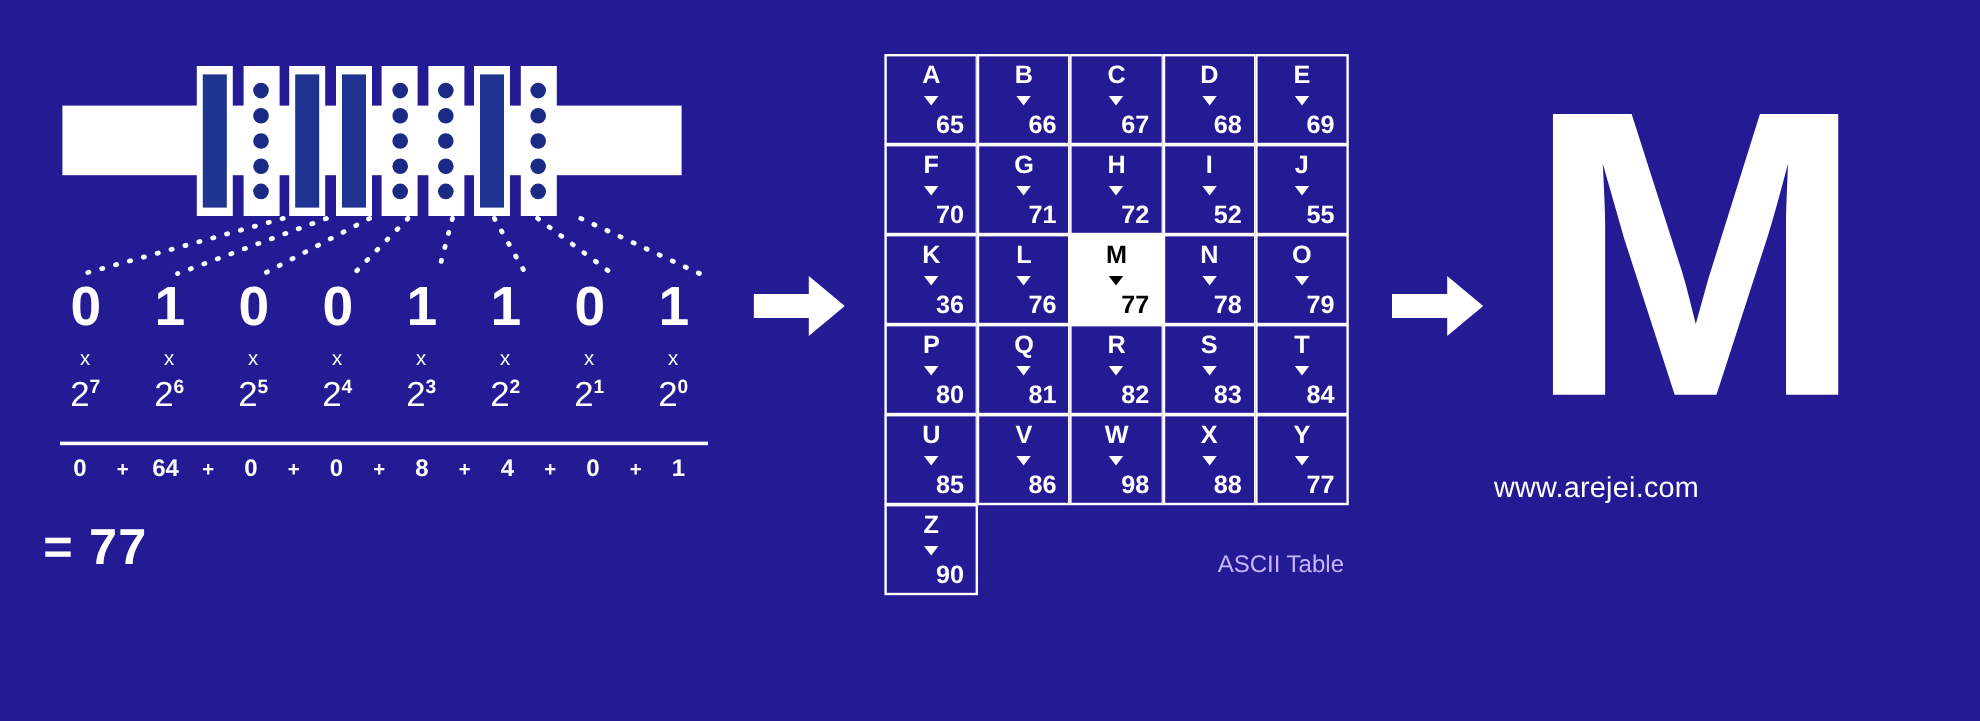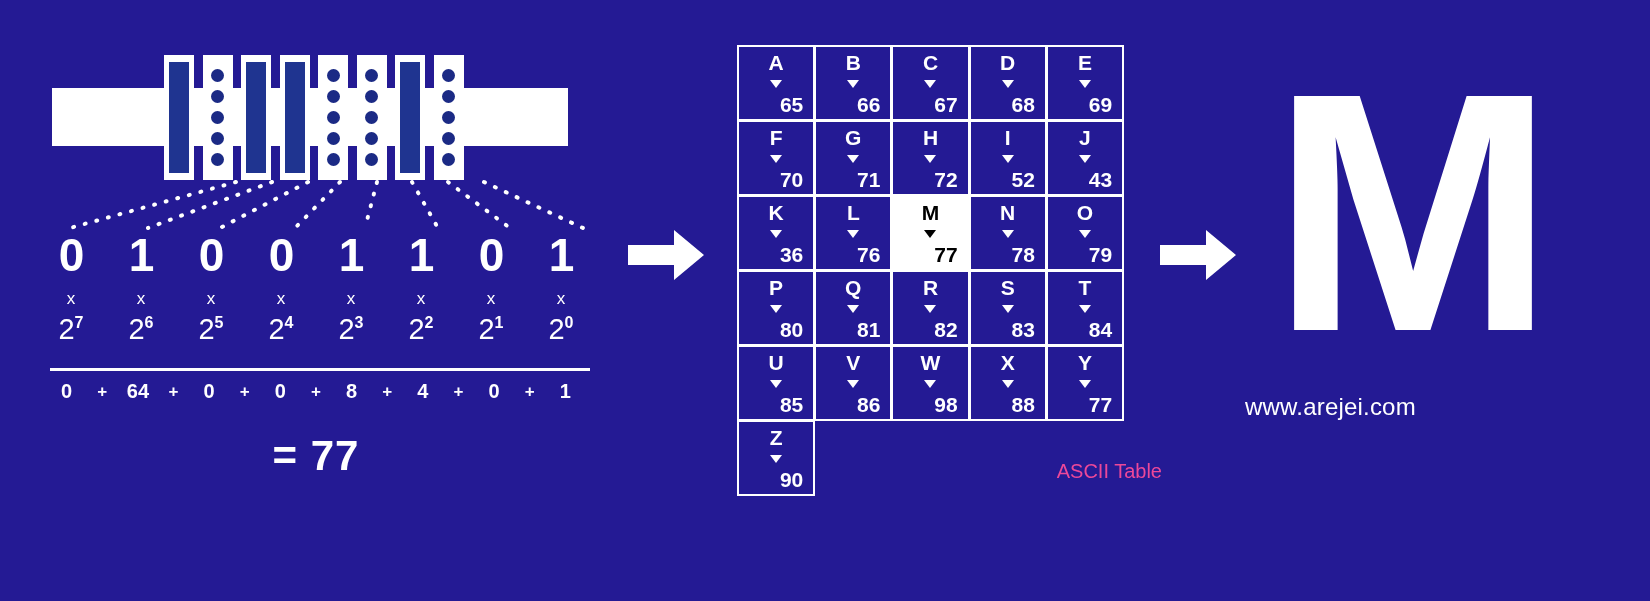--- a/index.html
+++ b/index.html
@@ -161,21 +161,21 @@
     font-size: 17px;
     font-weight: 700;
     color: #ffffff;
     line-height: 1;
   }
   .total-line {
     position: absolute;
     left: 36px;
     top: 432px;
     width: 560px;
-    text-align: center;
+    text-align: left;
     font-size: 42px;
     font-weight: 700;
     color: #ffffff;
     letter-spacing: 1px;
   }
 
   
   .arrow {
     position: absolute;
     width: 76px;
@@ -236,26 +236,26 @@
     font-weight: 700;
     line-height: 1;
     margin-left: 31px;
   }
   .ascii-cell.empty {
     border: none;
     background: transparent;
   }
   .ascii-caption {
     position: absolute;
-    left: 780px;
+    left: 738px;
     top: 460px;
     width: 386px;
     text-align: right;
     font-size: 20px;
-    color: #ec4899;
+    color: #c4b5fd;
     padding-right: 4px;
     box-sizing: border-box;
   }
 
   
   .big-letter {
     position: absolute;
     left: 1245px;
     top: 62px;
     width: 330px;
@@ -449,21 +449,21 @@
           <div class="ascii-code">72</div>
         </div>
         <div class="ascii-cell">
           <div class="ascii-letter">I</div>
           <div class="ascii-caret"></div>
           <div class="ascii-code">52</div>
         </div>
         <div class="ascii-cell">
           <div class="ascii-letter">J</div>
           <div class="ascii-caret"></div>
-          <div class="ascii-code">43</div>
+          <div class="ascii-code">55</div>
         </div>
         <div class="ascii-cell">
           <div class="ascii-letter">K</div>
           <div class="ascii-caret"></div>
           <div class="ascii-code">36</div>
         </div>
         <div class="ascii-cell">
           <div class="ascii-letter">L</div>
           <div class="ascii-caret"></div>
           <div class="ascii-code">76</div>

